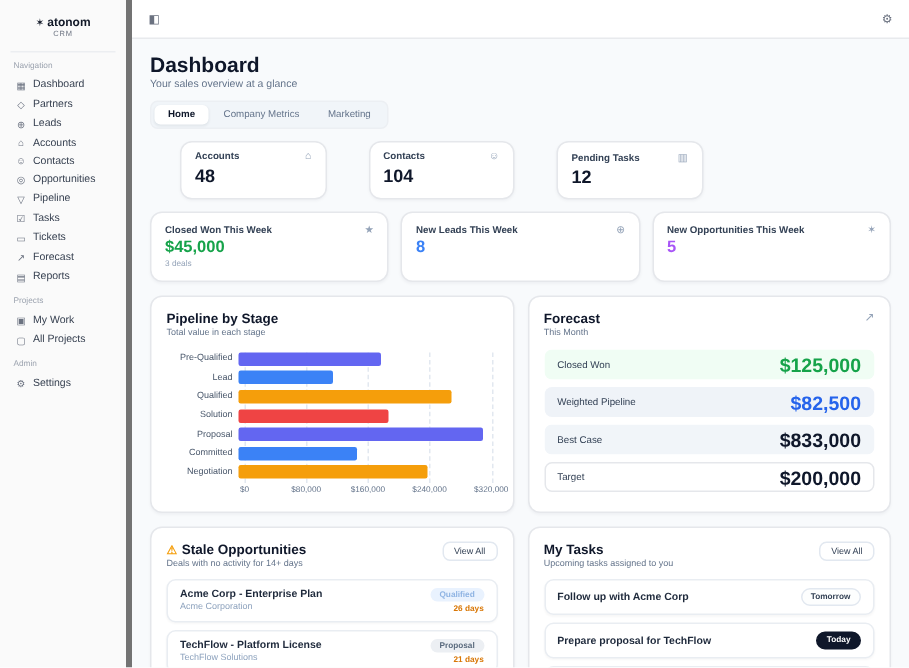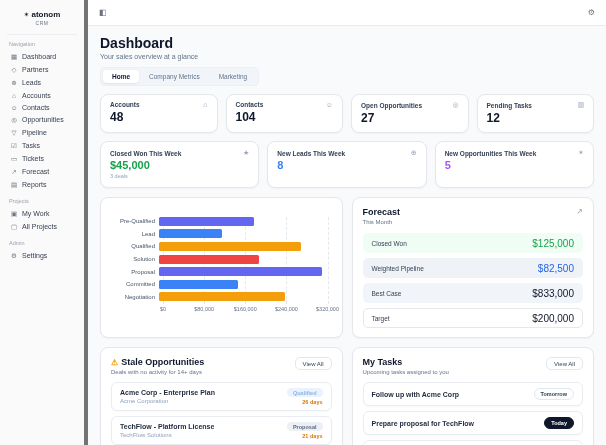--- a/index.html
+++ b/index.html
@@ -27,21 +27,21 @@
 
   .page-title { font-size:14px; font-weight:bold; color:#0f172a; }
   .page-sub { font-size:7px; color:#64748b; margin-top:2px; }
 
   .tabs { display:inline-flex; background:#f1f5f9; border:1px solid #eceff3; border-radius:5px; padding:2px; margin-top:7px; gap:1px; }
   .tab { font-size:6.5px; color:#64748b; padding:3px 9px; border-radius:4px; cursor:pointer; background:transparent; border:none; font-family:inherit; }
   .tab.active { background:#fff; color:#0f172a; font-weight:bold; box-shadow:0 1px 2px rgba(15,23,42,.08); }
 
   .stat-grid { display:grid; grid-template-columns:repeat(4,1fr); gap:8px; margin-top:8px; }
   .card { background:#fff; border:1px solid #e5e7eb; border-radius:8px; box-shadow:0 1px 2px rgba(15,23,42,.04); }
-  .stat-card { padding:6px 9px 7px; }
+  .stat-card { padding:6px 9px 7px;margin-left:20px; }
   .stat-top { display:flex; justify-content:space-between; align-items:center; }
   .stat-label { font-size:6.5px; color:#334155; font-weight:bold; }
   .stat-icon { font-size:7px; color:#94a3b8; }
   .stat-value { font-size:12px; font-weight:bold; color:#0f172a; margin-top:2px; }
 
   .week-grid { display:grid; grid-template-columns:repeat(3,1fr); gap:8px; margin-top:8px; }
   .week-card { padding:7px 9px 8px; min-height:42px; }
   .week-value { font-size:11px; font-weight:bold; margin-top:2px; }
   .week-sub { font-size:5.5px; color:#94a3b8; margin-top:2px; }
 
@@ -63,21 +63,21 @@
   .bar-track { flex:1; margin-right:4px; position:relative; height:9px; }
   .bar { position:absolute; left:0; top:0; bottom:0; border-radius:1.5px; }
   .axis { position:relative; height:9px; margin-left:52px; margin-right:4px; margin-top:2px; }
   .tick { position:absolute; transform:translateX(-50%); font-size:5.5px; color:#64748b; white-space:nowrap; top:1px; }
 
   
   .fc-rows { margin-top:8px; display:flex; flex-direction:column; gap:5px; }
   .fc-row { height:20px; border-radius:5px; display:flex; align-items:center; justify-content:space-between; padding:0 8px; border:1px solid transparent; }
   .fc-row.bordered { border-color:#e5e7eb; }
   .fc-label { font-size:6.5px; color:#334155; }
-  .fc-value { font-size:10px; font-weight:normal;margin-left:28px; }
+  .fc-value { font-size:13px; font-weight:bold;margin-left:28px; }
 
   
   .list { margin-top:7px; display:flex; flex-direction:column; gap:5px; }
   .list-item { background:#fff; border:1px solid #e9edf2; border-radius:6px; padding:5px 8px; display:flex; justify-content:space-between; align-items:center; box-shadow:0 1px 1.5px rgba(15,23,42,.03); cursor:pointer; }
   .li-name { font-size:7px; font-weight:bold; color:#1e293b; }
   .li-company { font-size:6px; color:#8da2bd; margin-top:2px; }
   .li-right { text-align:right; display:flex; flex-direction:column; align-items:flex-end; gap:2px; }
   .stage-badge { font-size:5.5px; padding:1.5px 6px; border-radius:999px; font-weight:bold; }
   .days { font-size:5.5px; color:#d97706; font-weight:bold; }
   .task-badge { font-size:5.5px; padding:2px 6px; border-radius:999px; border:1px solid #e2e8f0; background:#fdfefe; color:#334155; font-weight:bold; white-space:nowrap; }
@@ -189,27 +189,20 @@
         </div>
         <div class="card stat-card">
           <div class="stat-top">
             <span class="stat-label">Contacts</span>
             <span class="stat-icon">☺</span>
           </div>
           <div class="stat-value">104</div>
         </div>
         <div class="card stat-card">
           <div class="stat-top">
-            <span class="stat-label">Open Opportunities</span>
-            <span class="stat-icon">◎</span>
-          </div>
-          <div class="stat-value">27</div>
-        </div>
-        <div class="card stat-card">
-          <div class="stat-top">
             <span class="stat-label">Pending Tasks</span>
             <span class="stat-icon">▥</span>
           </div>
           <div class="stat-value">12</div>
         </div>
       </div>
 
     <div class="week-grid" id="week-grid">
         <div class="card week-card">
           <div class="stat-top">
@@ -231,20 +224,26 @@
             <span class="stat-label">New Opportunities This Week</span>
             <span class="stat-icon">✶</span>
           </div>
           <div class="week-value" style="color: rgb(168, 85, 247);">5</div>
         </div>
       </div>
 
     <div class="panel-grid">
 
       <div class="card panel">
+        <div class="panel-head">
+          <div>
+            <div class="panel-title">Pipeline by Stage</div>
+            <div class="panel-sub">Total value in each stage</div>
+          </div>
+        </div>
         <div class="chart" id="chart">
             <div class="grid-overlay">
               <div class="grid-line" style="left: 0%;"></div>
               <div class="grid-line" style="left: 25%;"></div>
               <div class="grid-line" style="left: 50%;"></div>
               <div class="grid-line" style="left: 75%;"></div>
               <div class="grid-line" style="left: 100%;"></div>
             </div>
             <div class="bar-row">
               <span class="bar-label">Pre-Qualified</span>

